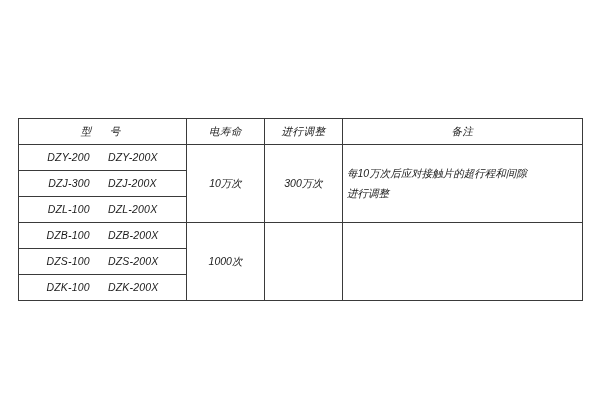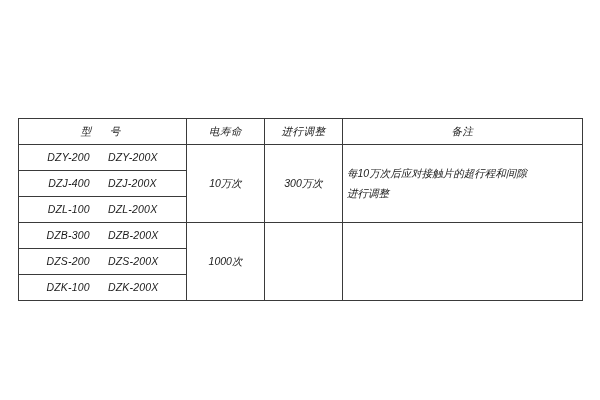--- a/index.html
+++ b/index.html
@@ -114,51 +114,51 @@
           <td rowspan="3">300万次</td>
           <td rowspan="3" class="remark-cell">
             <span class="remark-line">每10万次后应对接触片的超行程和间隙</span>
             <span class="remark-line">进行调整</span>
           </td>
         </tr>
 
         <tr>
           <td class="model-cell">
             <span class="model-inner">
-              <span>DZJ-400</span>
+              <span>DZJ-300</span>
               <span>DZJ-200X</span>
             </span>
           </td>
         </tr>
 
         <tr>
           <td class="model-cell">
             <span class="model-inner">
               <span>DZL-100</span>
               <span>DZL-200X</span>
             </span>
           </td>
         </tr>
 
         <tr>
           <td class="model-cell">
             <span class="model-inner">
-              <span>DZB-300</span>
+              <span>DZB-100</span>
               <span>DZB-200X</span>
             </span>
           </td>
           <td rowspan="3">1000次</td>
           <td rowspan="3" class="blank-cell"></td>
           <td rowspan="3" class="blank-cell"></td>
         </tr>
 
         <tr>
           <td class="model-cell">
             <span class="model-inner">
-              <span>DZS-200</span>
+              <span>DZS-100</span>
               <span>DZS-200X</span>
             </span>
           </td>
         </tr>
 
         <tr>
           <td class="model-cell">
             <span class="model-inner">
               <span>DZK-100</span>
               <span>DZK-200X</span>

